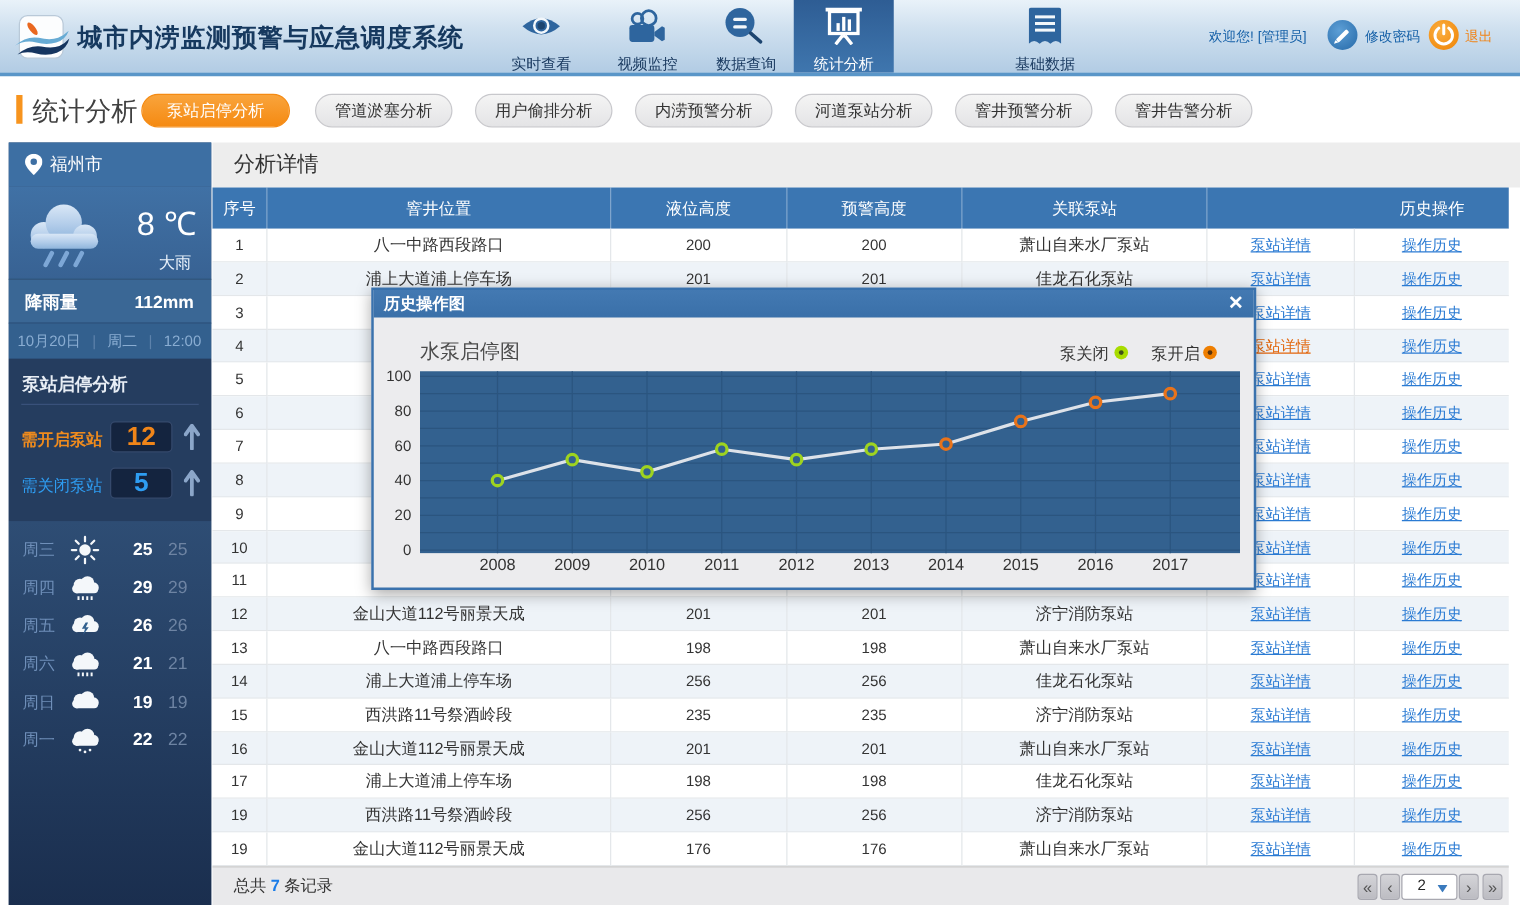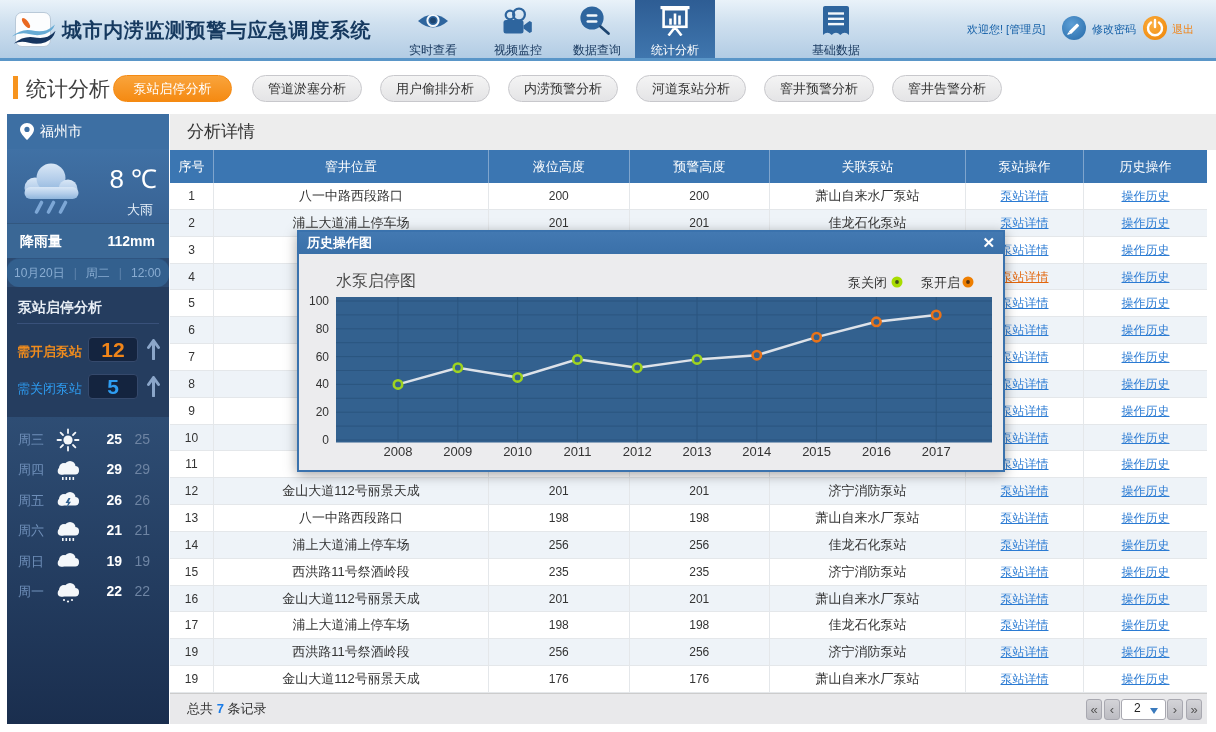--- a/index.html
+++ b/index.html
@@ -38,21 +38,21 @@
 #sb-city { position:absolute; left:0; top:0; width:162px; height:35px; background:#3d6fa3;
   color:#fff; font-size:14px; line-height:35px; }
 #sb-weather { position:absolute; left:0; top:35px; width:162px; height:74px;
   background:linear-gradient(to bottom,#4071a5,#386293); }
 #sb-temp { position:absolute; right:12px; top:11px; color:#fff; font-size:26px; }
 #sb-rainword { position:absolute; right:16px; top:52px; color:#e8f1fa; font-size:13px; }
 #sb-rf { position:absolute; left:0; top:109px; width:162px; height:35px; background:#3a6795;
   color:#fff; font-size:14px; font-weight:bold; line-height:35px;
   border-top:1px solid #32577f; }
 #sb-date { position:absolute; left:0; top:144px; width:162px; height:29px; background:#33608e; border-top:1px solid #2f5480;
-  color:#8aadd2; font-size:12px; line-height:29px; text-align:center;border-radius:12px; }
+  color:#8aadd2; font-size:12px; line-height:29px; text-align:center; }
 #sb-pump { position:absolute; left:0; top:173px; width:162px; height:130px;
   background:#253d5f; }
 #sb-pump .ttl { position:absolute; left:11px; top:12px; color:#e8eef5; font-size:14px; font-weight:bold; }
 #sb-pump .dv { position:absolute; left:10px; right:10px; top:36px; border-top:1px solid #39517a; }
 .numbox { position:absolute; left:81px; width:50px; height:25px; background:#14243f;
   border:1px solid #35496c; border-radius:4px; text-align:center; font-size:21px;
   font-weight:bold; line-height:23px; }
 .uparr { position:absolute; left:140px; }
 #sb-week { position:absolute; left:0; top:303px; width:162px; height:307px;
   background:linear-gradient(to bottom,#2e4d74,#1a2e4e); }
@@ -344,21 +344,20 @@
   </div>
 
   <div id="main">
     <div id="dtitle"><span style="margin-left:17px;">分析详情</span></div>
     <div id="thead">
         <div class="th" style="left:0px; width:44px;">序号</div>
         <div class="th" style="left:44px; width:275px;">窨井位置</div>
         <div class="th" style="left:319px; width:140.5px;">液位高度</div>
         <div class="th" style="left:459.5px; width:140.5px;">预警高度</div>
         <div class="th" style="left:600px; width:196px;">关联泵站</div>
-        <div class="th" style="left:796px; width:118px;">泵站操作</div>
         <div class="th" style="left:914px; width:123px;border-right:none;">历史操作</div>
       </div>
     <div id="tbody" style="position:absolute; left:0; top:69px; width:1037px; height:510px;">
         <div class="row" style="top:0px;">
           <div class="cell num" style="left:0; width:44px;">1</div>
           <div class="cell" style="left:44px; width:275px;">八一中路西段路口</div>
           <div class="cell num" style="left:319px; width:140.5px;">200</div>
           <div class="cell num" style="left:459.5px; width:140.5px;">200</div>
           <div class="cell" style="left:600px; width:196px;">萧山自来水厂泵站</div>
           <div class="cell" style="left:796px; width:118px;"><a class="">泵站详情</a></div>

